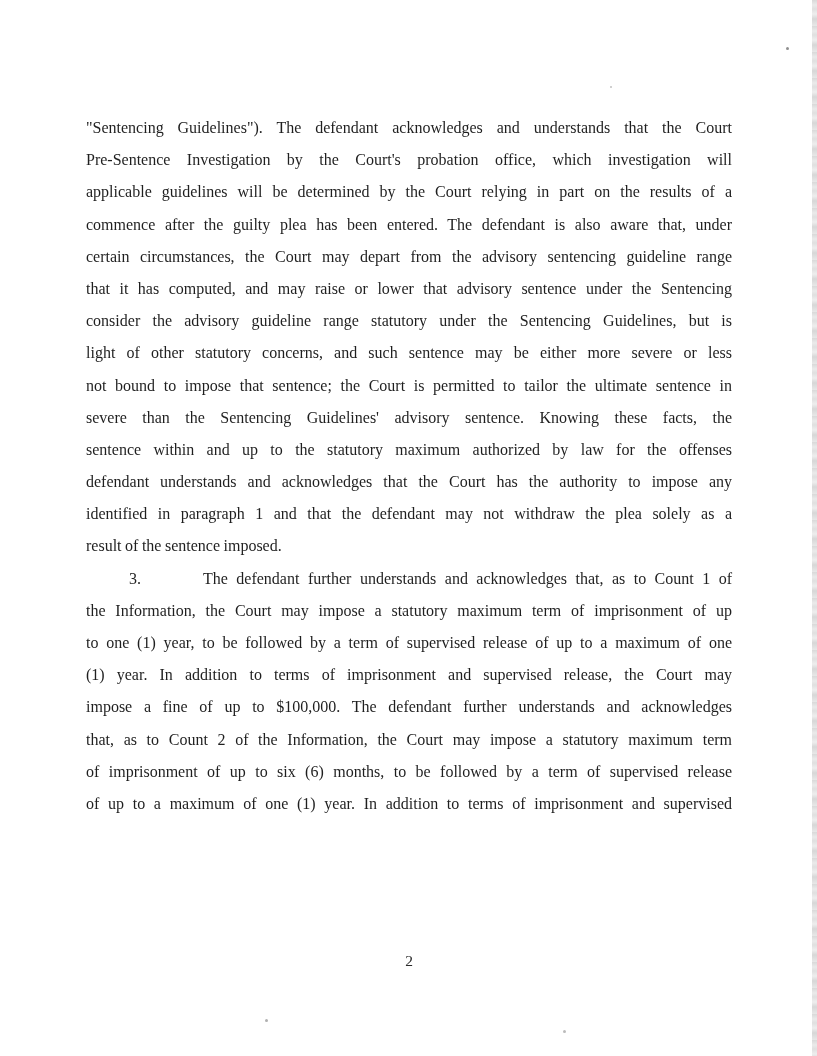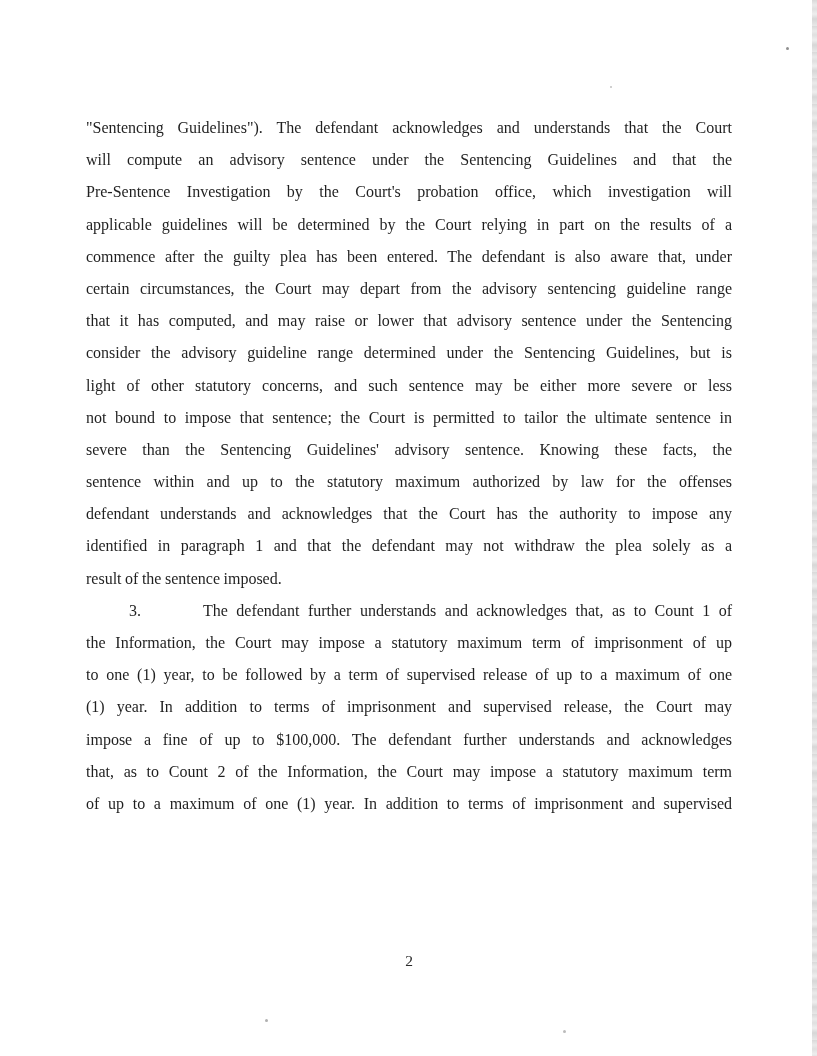--- a/index.html
+++ b/index.html
@@ -75,40 +75,40 @@
   .speck-3 { left: 402px; top: 611px; width: 2px; height: 2px; background: #c6c6c6; }
   .speck-4 { left: 265px; top: 1019px; width: 3px; height: 3px; background: #b0b0b0; }
   .speck-5 { left: 563px; top: 1030px; width: 3px; height: 3px; background: #bbbbbb; }
 </style>
 </head>
 <body>
 
 <div id="page">
   <div id="body-text">
       <div class="line">"Sentencing Guidelines").  The defendant acknowledges and understands that the Court</div>
-      <div class="line">will compute an advisory sentence under the Sentencing Guidelines and that the</div>
       <div class="line">Pre-Sentence Investigation by the Court's probation office, which investigation will</div>
       <div class="line">applicable guidelines will be determined by the Court relying in part on the results of a</div>
       <div class="line">commence after the guilty plea has been entered.  The defendant is also aware that, under</div>
       <div class="line">certain circumstances, the Court may depart from the advisory sentencing guideline range</div>
       <div class="line">that it has computed, and may raise or lower that advisory sentence under the Sentencing</div>
-      <div class="line">consider the advisory guideline range determined under the Sentencing Guidelines, but is</div>
+      <div class="line">consider the advisory guideline range statutory under the Sentencing Guidelines, but is</div>
       <div class="line">light of other statutory concerns, and such sentence may be either more severe or less</div>
       <div class="line">not bound to impose that sentence; the Court is permitted to tailor the ultimate sentence in</div>
       <div class="line">severe than the Sentencing Guidelines' advisory sentence.  Knowing these facts, the</div>
       <div class="line">sentence within and up to the statutory maximum authorized by law for the offenses</div>
       <div class="line">defendant understands and acknowledges that the Court has the authority to impose any</div>
       <div class="line">identified in paragraph 1 and that the defendant may not withdraw the plea solely as a</div>
       <div class="line no-j">result of the sentence imposed.</div>
       <div class="line"><span class="pnum">3.</span>The defendant further understands and acknowledges that, as to Count 1 of</div>
       <div class="line">the Information, the Court may impose a statutory maximum term of imprisonment of up</div>
       <div class="line">to one (1) year, to be followed by a term of supervised release of up to a maximum of one</div>
       <div class="line">(1) year.  In addition to terms of imprisonment and supervised release, the Court may</div>
       <div class="line">impose a fine of up to $100,000.  The defendant further understands and acknowledges</div>
       <div class="line">that, as to Count 2 of the Information, the Court may impose a statutory maximum term</div>
+      <div class="line">of imprisonment of up to six (6) months, to be followed by a term of supervised release</div>
       <div class="line">of up to a maximum of one (1) year.  In addition to terms of imprisonment and supervised</div>
     </div>
   <div id="page-number">2</div>
   <div id="scan-edge"></div>
   <div class="speck speck-1"></div>
   <div class="speck speck-2"></div>
   <div class="speck speck-3"></div>
   <div class="speck speck-4"></div>
   <div class="speck speck-5"></div>
 </div>

